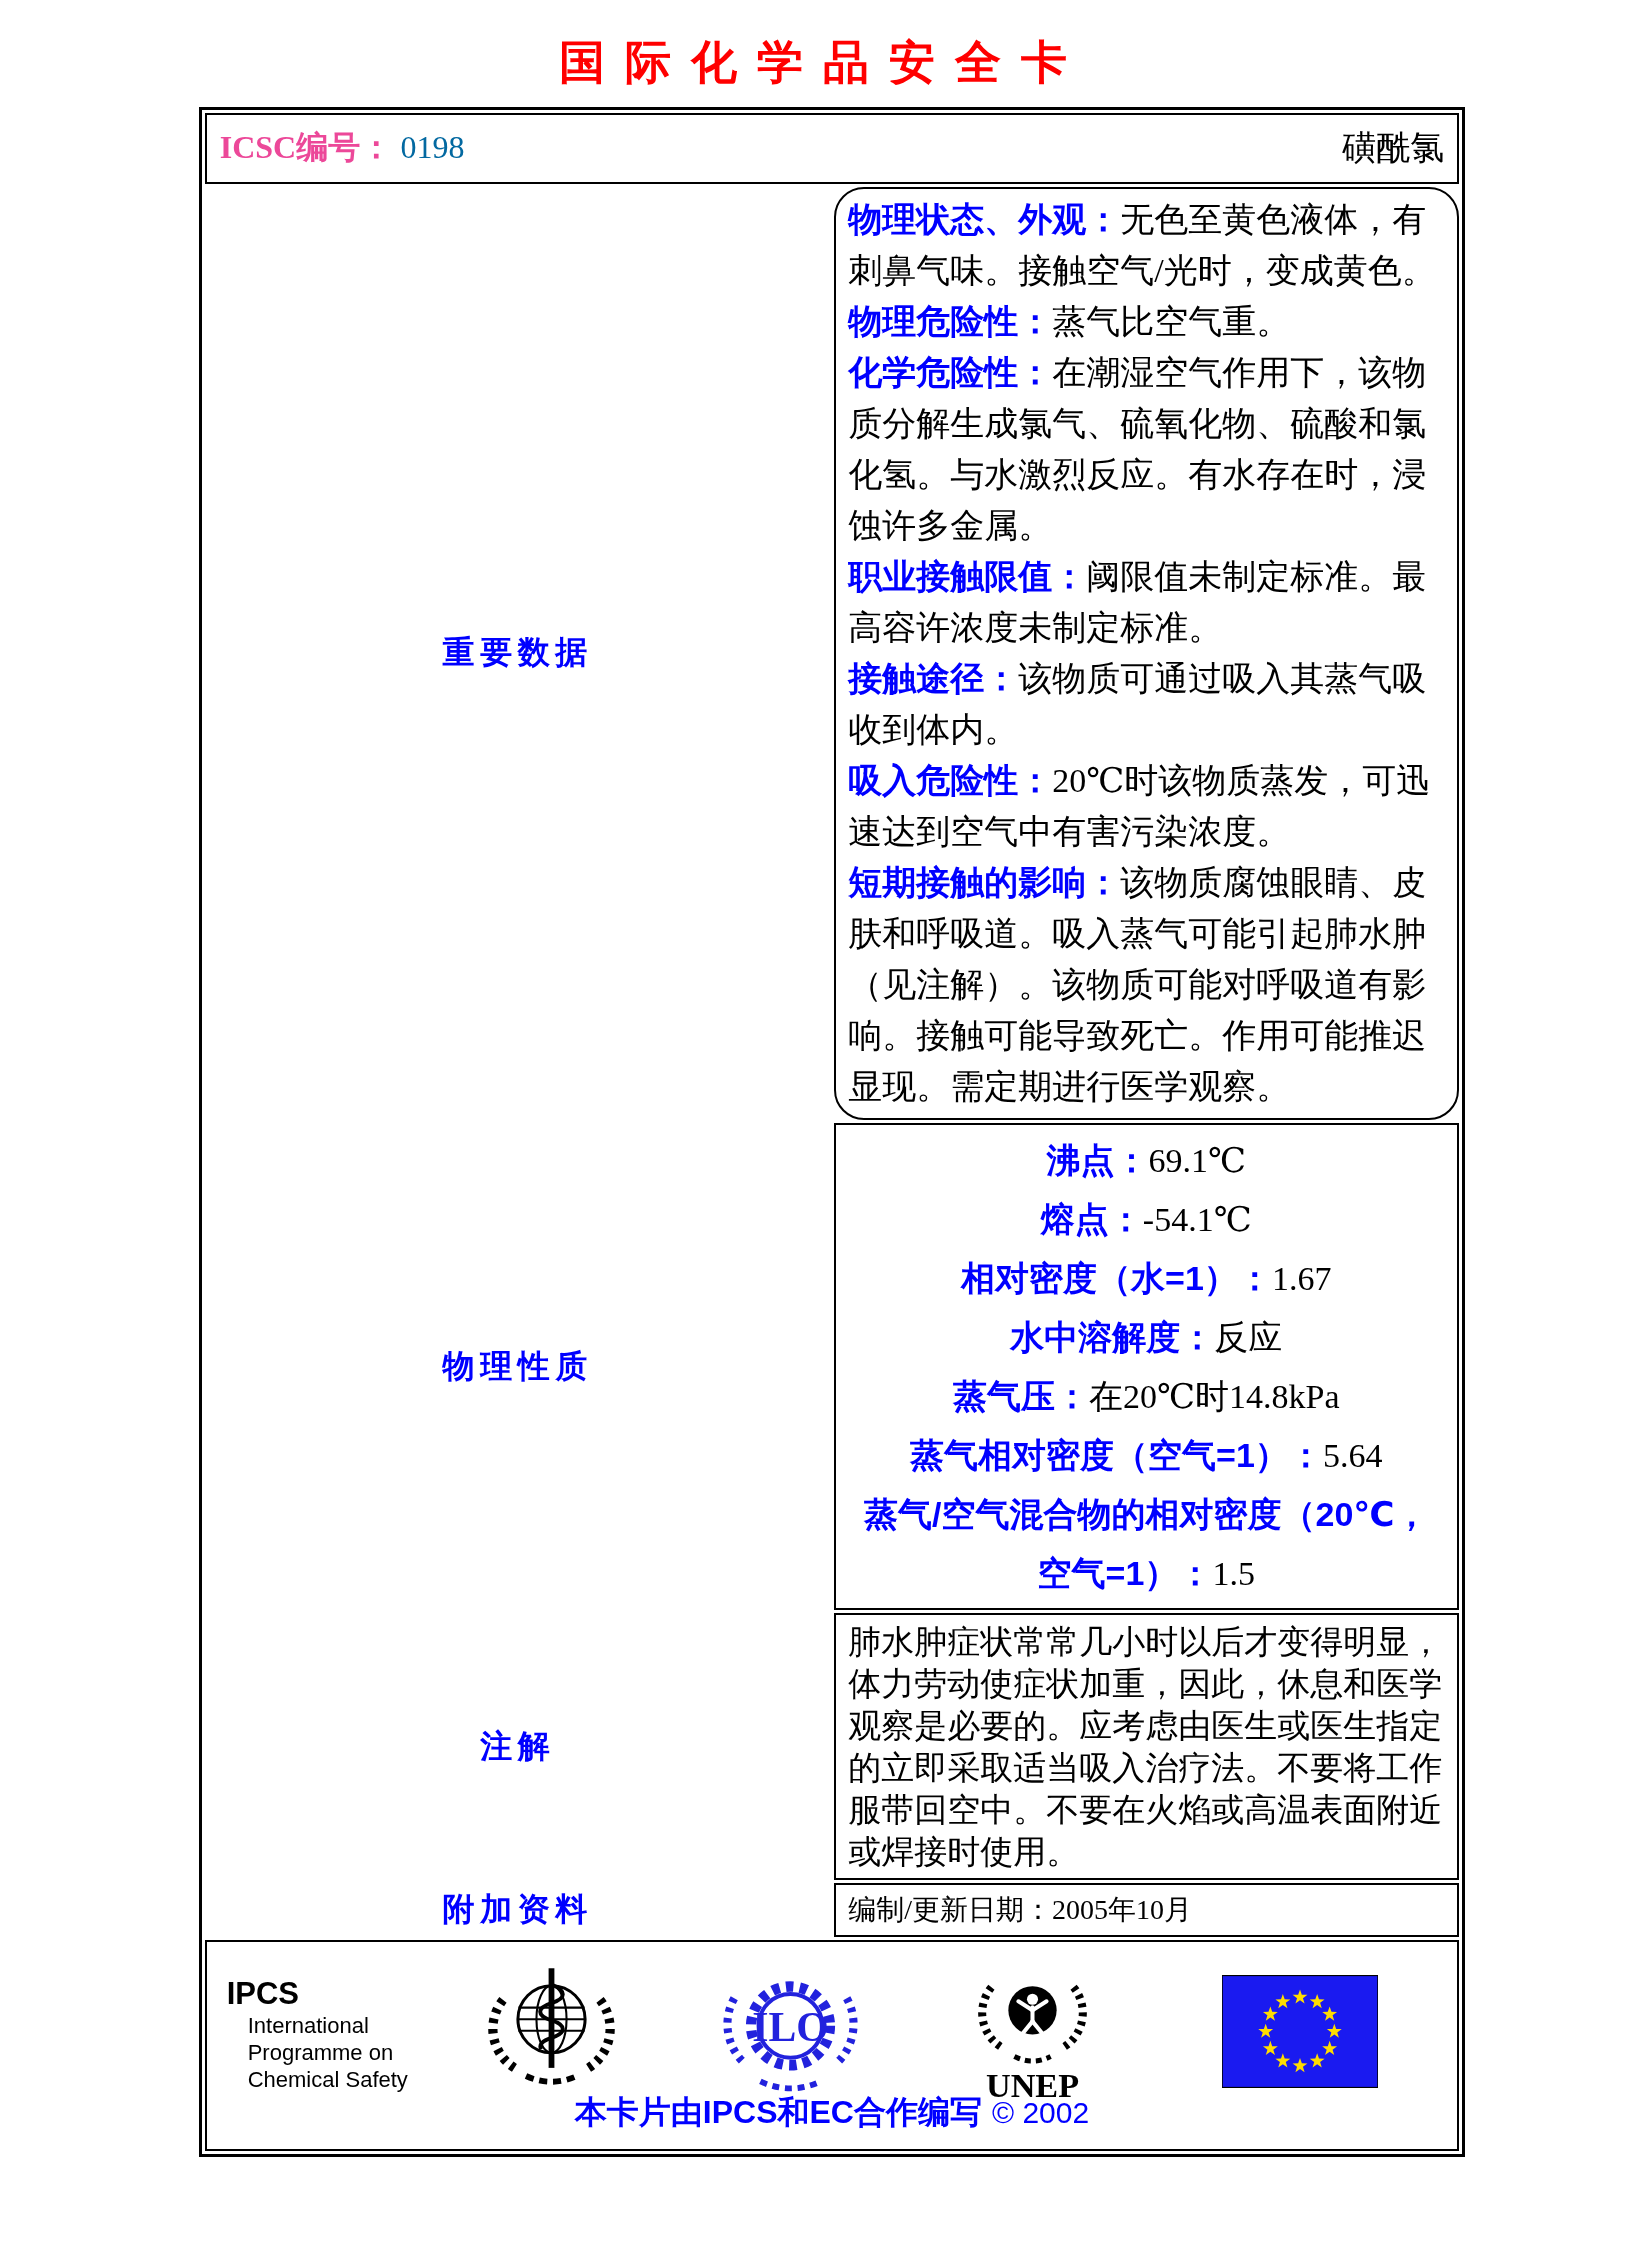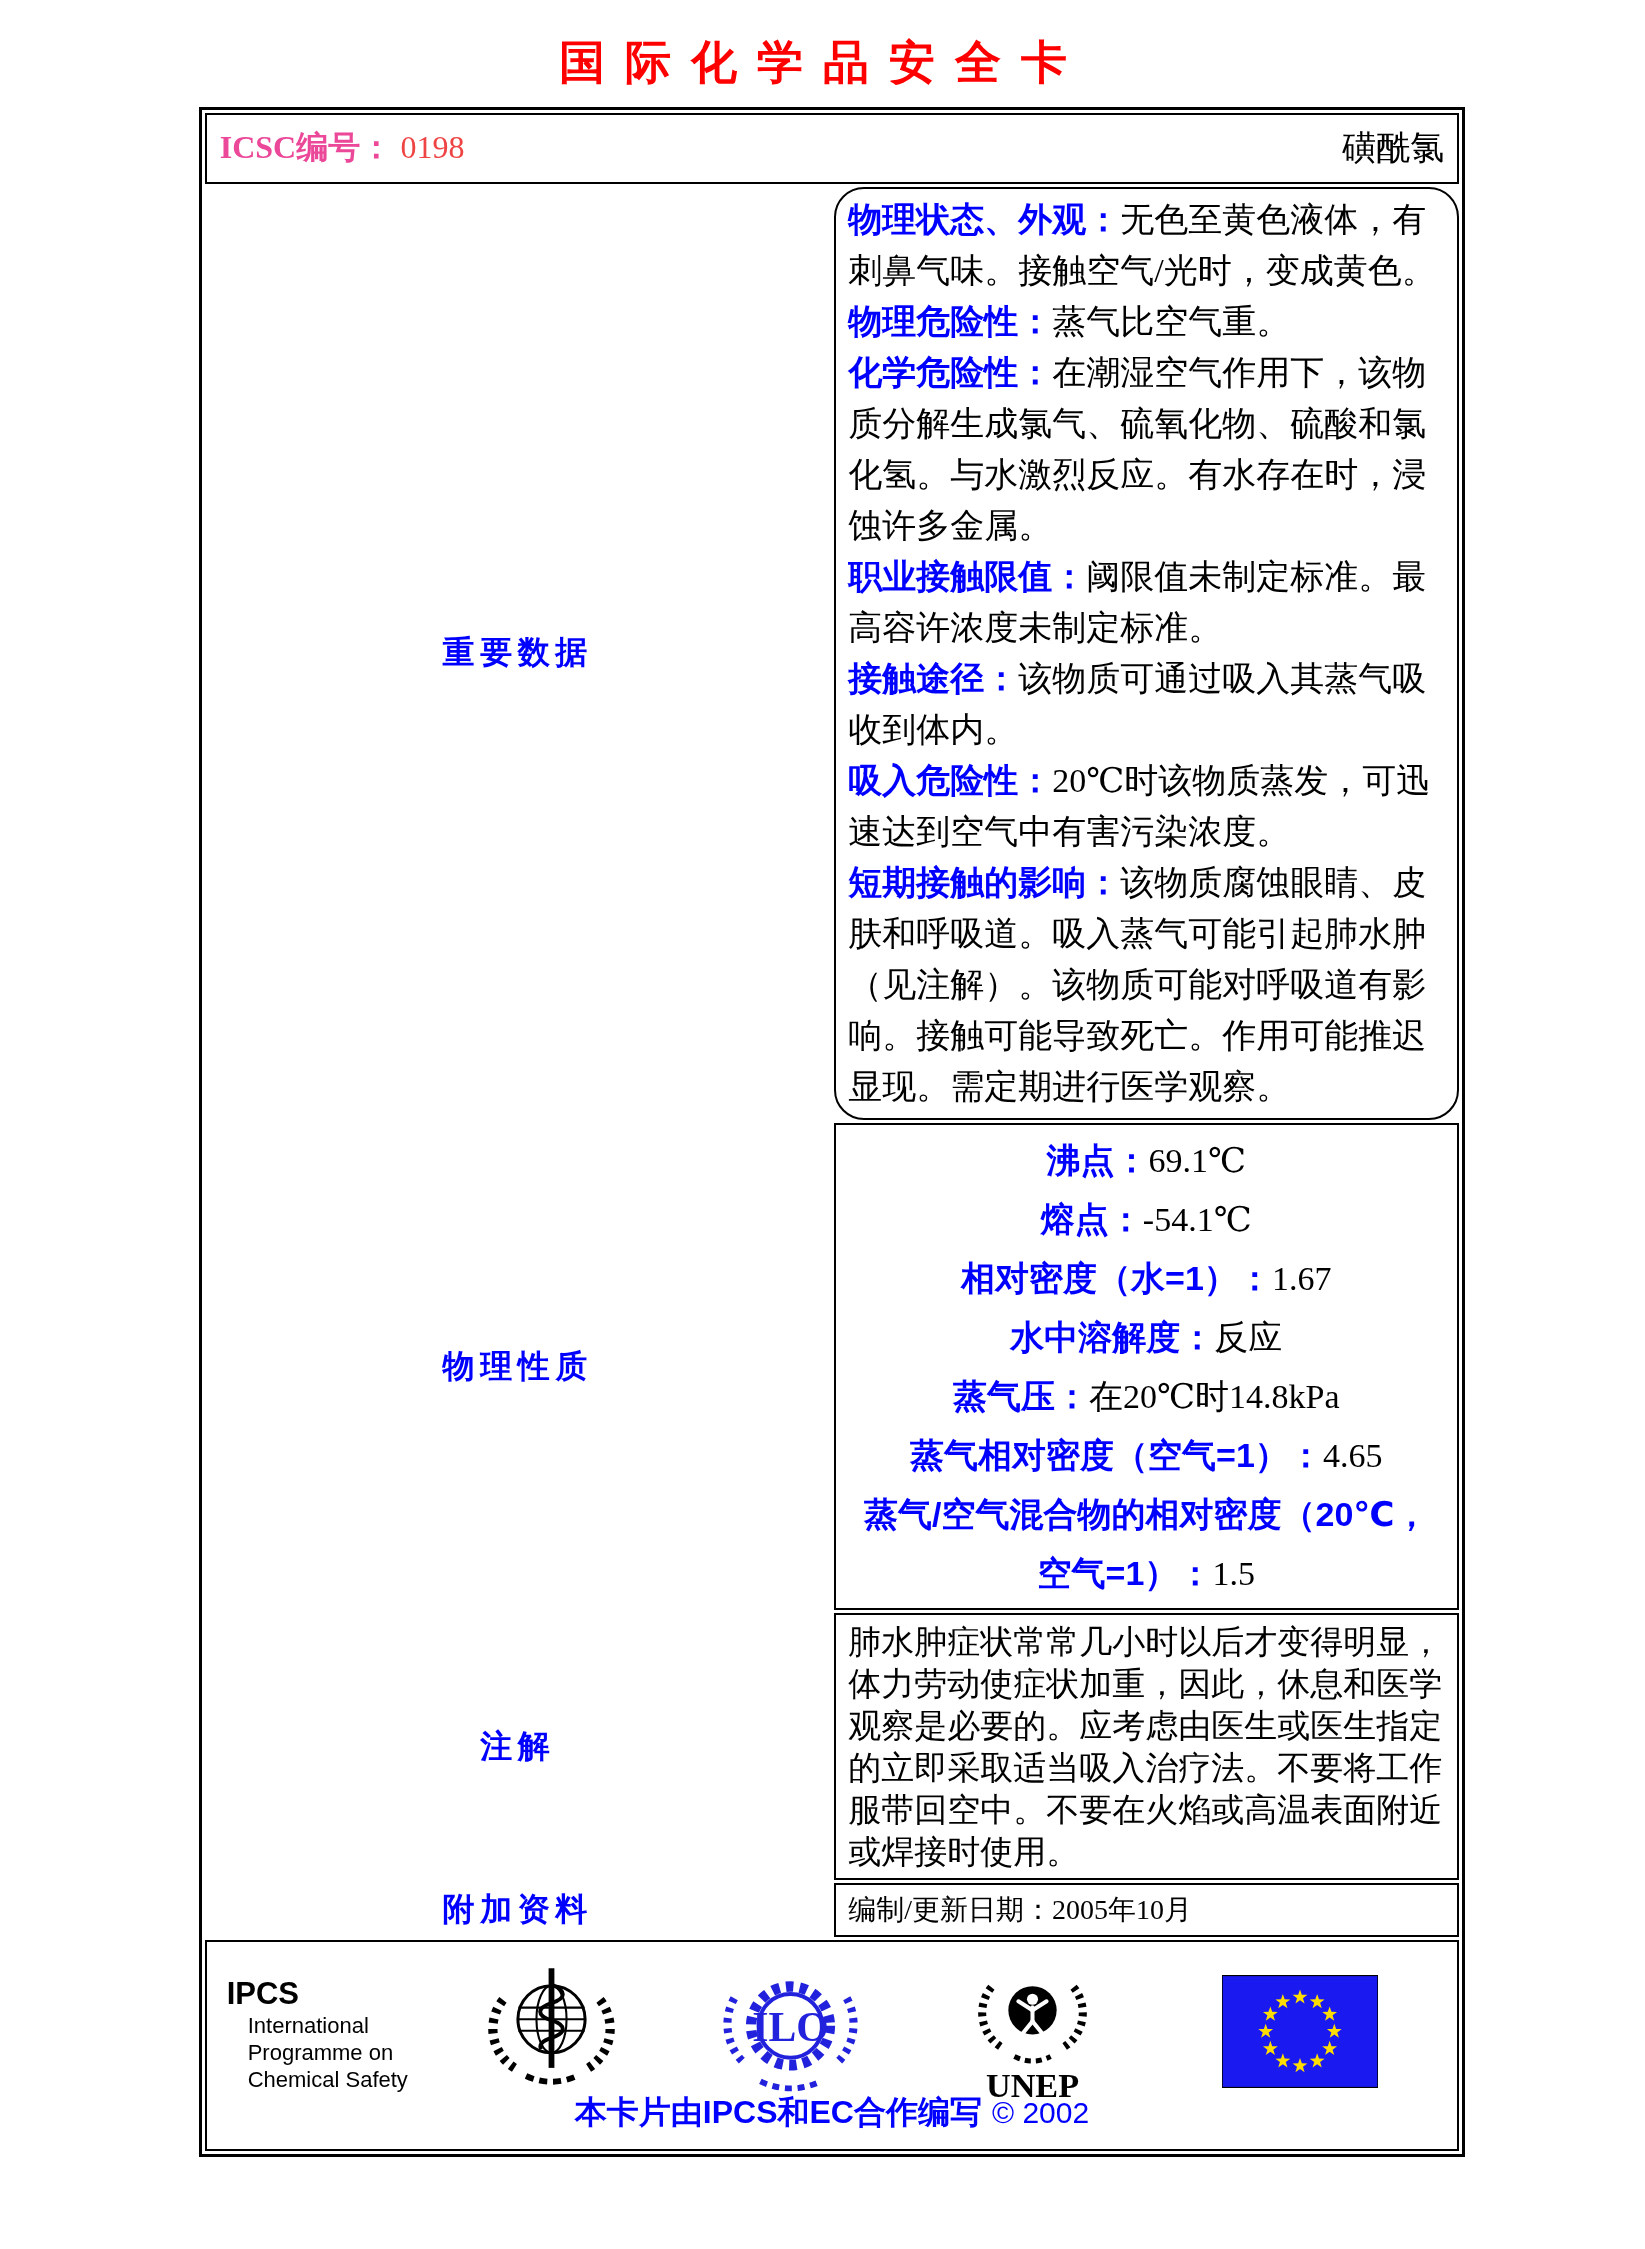--- a/index.html
+++ b/index.html
@@ -21,21 +21,21 @@
   td.label-cell{
     width:168px;vertical-align:middle;text-align:center;padding:0;
     font-family:"Liberation Sans","DejaVu Sans",sans-serif;
     font-weight:bold;color:#0000FF;font-size:32px;letter-spacing:5.6px;
   }
   .hdr-flex{display:flex;justify-content:space-between;align-items:center;height:56px;}
   .hdr-label{
     font-family:Liberation Serif, serif;
     font-weight:bold;color:#ec4899;font-size:32px;
   }
-  .hdr-number{font-size:32px;color:#ef4444;margin-left:8.4px;}
+  .hdr-number{font-size:32px;color:#0369a1;margin-left:8.4px;}
   .hdr-right{font-size:34px;color:#000;}
   .blue-label{
     color:#0000FF;font-weight:bold;
     font-family:"Liberation Sans","DejaVu Sans",sans-serif;
   }
   p.line{margin:0;font-size:34px;color:#000;}
   .important-cell p.line{line-height:51px;}
   .physical-cell p.line{line-height:58px;}
   .env-cell p.line{line-height:46px;}
   .notes-cell p.line{font-size:33px;line-height:42px;}
@@ -99,21 +99,21 @@
   </tr>
 
   <tr>
     <td class="label-cell h-phy">物理性质</td>
     <td class="cell physical-cell h-phy">
       <p class="line"><span class="blue-label">沸点：</span><span>69.1℃</span></p>
       <p class="line"><span class="blue-label">熔点：</span><span>-54.1℃</span></p>
       <p class="line"><span class="blue-label">相对密度（水=1）：</span><span>1.67</span></p>
       <p class="line"><span class="blue-label">水中溶解度：</span><span>反应</span></p>
       <p class="line"><span class="blue-label">蒸气压：</span><span>在20℃时14.8kPa</span></p>
-      <p class="line"><span class="blue-label">蒸气相对密度（空气=1）：</span><span>4.65</span></p>
+      <p class="line"><span class="blue-label">蒸气相对密度（空气=1）：</span><span>5.64</span></p>
       <p class="line"><span class="blue-label">蒸气/空气混合物的相对密度（20℃，空气=1）：</span><span>1.5</span></p>
     </td>
   </tr>
 
 
   <tr>
     <td class="label-cell h-note">注解</td>
     <td class="cell notes-cell h-note">
       <p class="line">肺水肿症状常常几小时以后才变得明显，体力劳动使症状加重，因此，休息和医学观察是必要的。应考虑由医生或医生指定的立即采取适当吸入治疗法。不要将工作服带回空中。不要在火焰或高温表面附近或焊接时使用。</p>
     </td>

